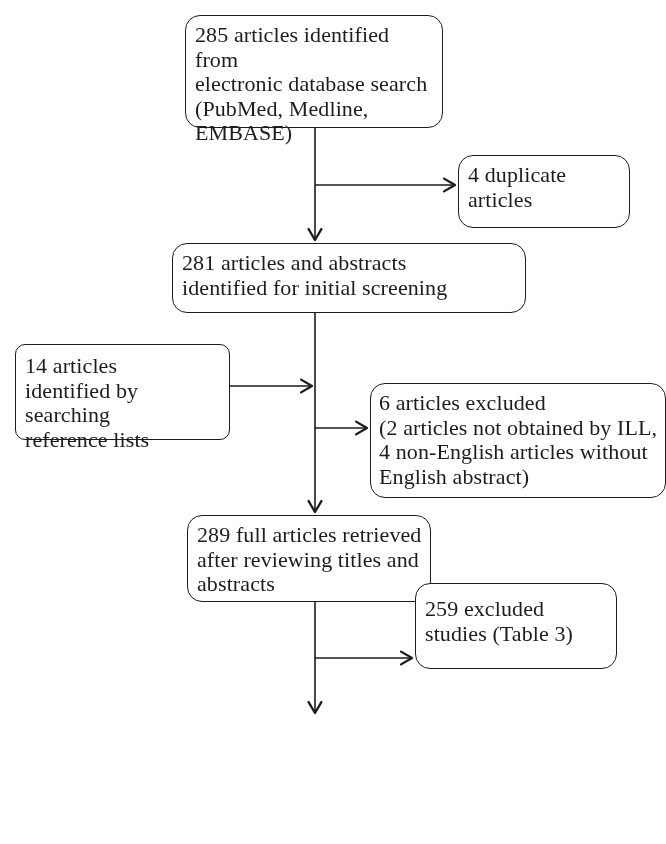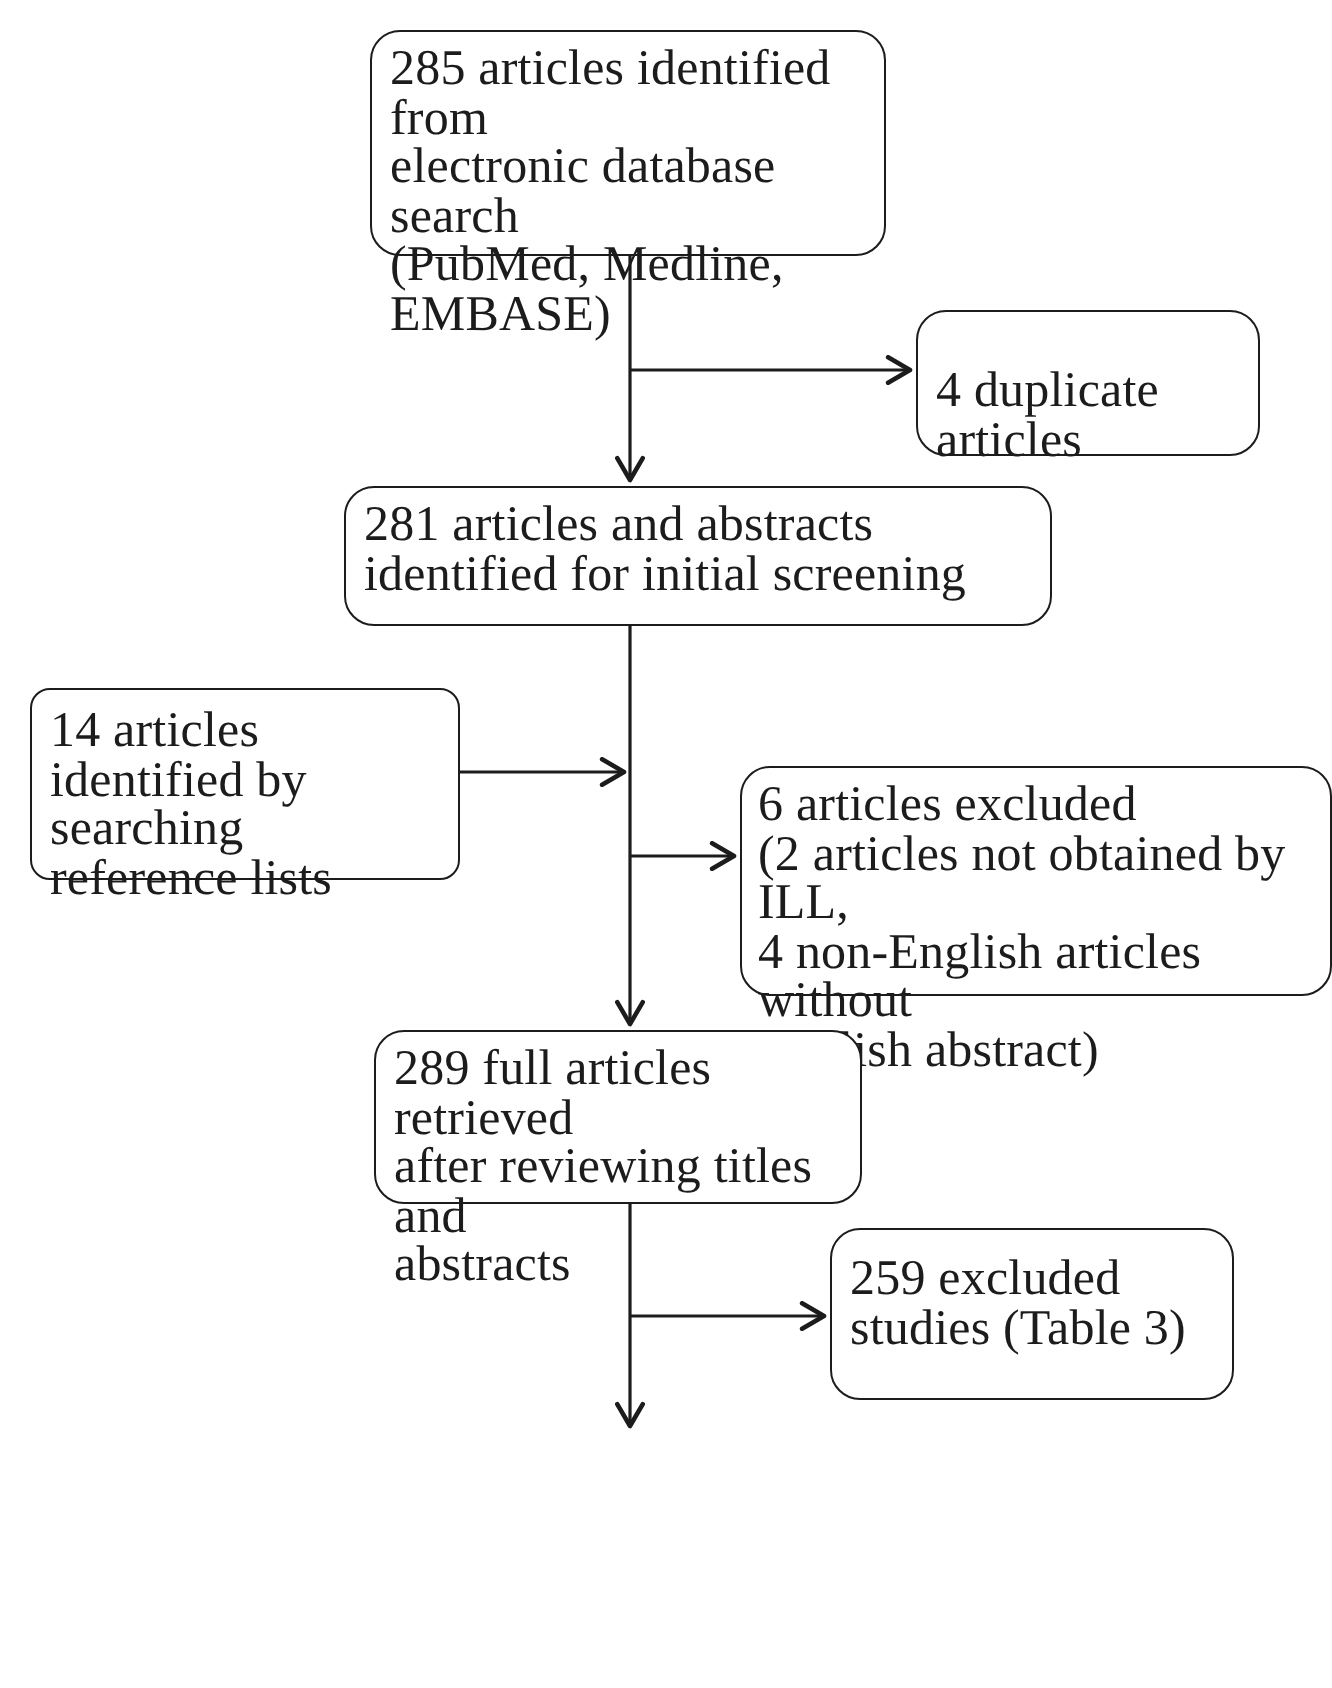--- a/index.html
+++ b/index.html
@@ -28,33 +28,33 @@
     position: absolute;
     box-sizing: border-box;
     border: 1.8px solid #1c1c1c;
     border-radius: 15px;
     background: #ffffff;
     padding: 7px 6px 5px 9px;
   }
   .node .label {
     display: block;
     white-space: pre-line;
-    font-size: 25px;
+    font-size: 22px;
     line-height: 24.5px;
     color: #1c1c1c;
     letter-spacing: 0.1px;
   }
   
   .n-identified   { left: 185px; top:  15px; width: 258px; height: 113px; }
-  .n-duplicates   { left: 458px; top: 155px; width: 172px; height:  73px; padding-top: 28px; }
+  .n-duplicates   { left: 458px; top: 155px; width: 172px; height:  73px; padding-top: 7px; }
   .n-screening    { left: 172px; top: 243px; width: 354px; height:  70px; }
   .n-reference    { left:  15px; top: 344px; width: 215px; height:  96px; padding-top: 9px; border-radius: 10px; }
   .n-excluded6    { left: 370px; top: 383px; width: 296px; height: 115px; padding-left: 8px; }
   .n-retrieved    { left: 187px; top: 515px; width: 244px; height:  87px; }
-  .n-excluded259  { left: 415px; top: 614px; width: 202px; height:  86px; padding-top: 13px; }
+  .n-excluded259  { left: 415px; top: 583px; width: 202px; height:  86px; padding-top: 13px; }
   .n-eligible     { left: 187px; top: 716px; width: 258px; height: 112px; padding-top: 13px; }
 </style>
 </head>
 <body>
 
 <div class="canvas">
 
   <svg class="edges-layer" width="666" height="844" viewBox="0 0 666 844" xmlns="http://www.w3.org/2000/svg">
     <defs>
       <marker id="arrowhead" viewBox="0 0 10 10" refX="8.6" refY="5" markerWidth="9.5" markerHeight="9.5" orient="auto-start-reverse">

